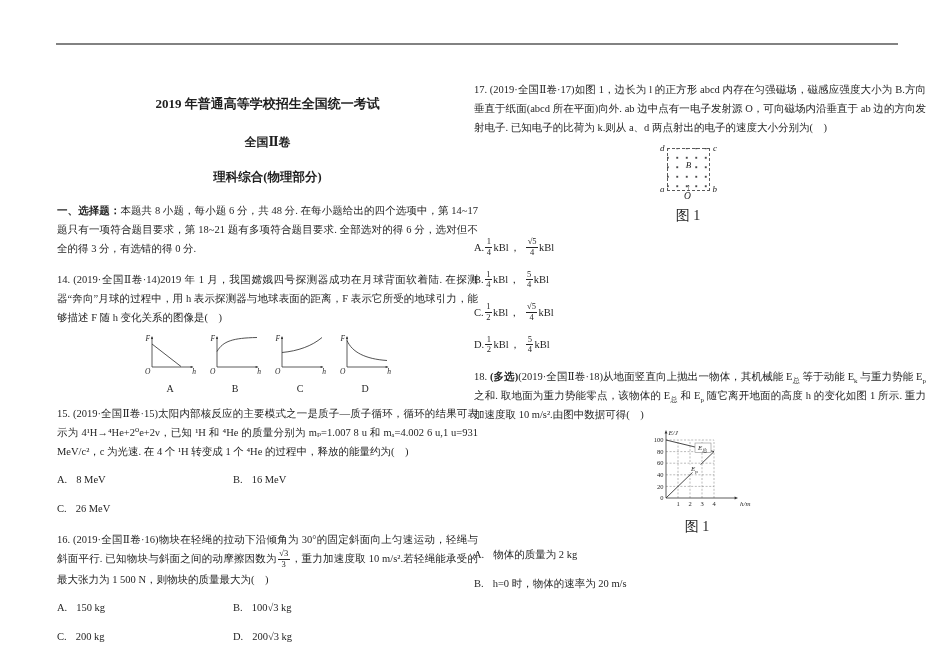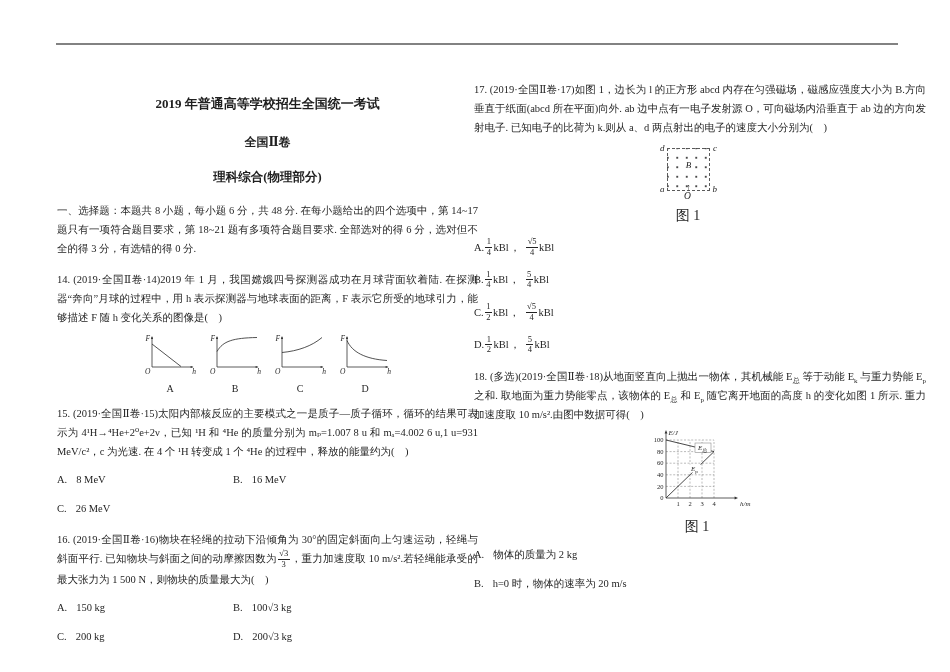--- a/index.html
+++ b/index.html
@@ -7,21 +7,21 @@
         font-family:"Liberation Serif","DejaVu Serif","DejaVu Sans",serif;color:#1f1f1f;}
   .top-rule{position:absolute;left:56px;right:52px;top:43px;border-top:2px solid #828282;}
   .col{position:absolute;top:60px;font-size:10.5px;line-height:19px;text-align:justify;}
   .col-left{left:57px;width:421px;}
   .col-right{left:474px;width:452px;}
   .doc-title{margin-top:32px;font-size:13px;font-weight:bold;text-align:center;line-height:24px;}
   .doc-subtitle{margin-top:16px;font-size:12px;font-weight:bold;text-align:center;line-height:20px;}
   .doc-section{margin-top:17px;font-size:12.5px;font-weight:bold;text-align:center;line-height:17px;}
   .para{margin:12px 0 0;}
   .mt-sm{margin-top:9px;}
-  .bold{font-weight:normal;}
+  .bold{font-weight:bold;}
   sub{font-size:7px;line-height:0;}
   
   .q14-figure{display:flex;justify-content:center;gap:9px;margin-top:4px;}
   .mini-graph{text-align:center;}
   .mini-graph-label{font-size:10px;line-height:12px;text-align:center;}
   svg text{font-family:"Liberation Serif","DejaVu Serif",serif;fill:#1f1f1f;}
   .axis{stroke:#333;stroke-width:0.8;}
   .curve{stroke:#333;stroke-width:0.85;fill:none;}
   .grid{stroke:#666;stroke-width:0.45;stroke-dasharray:2 1.6;}
   

